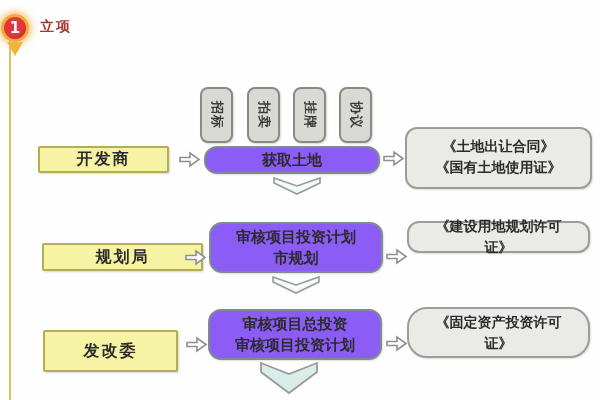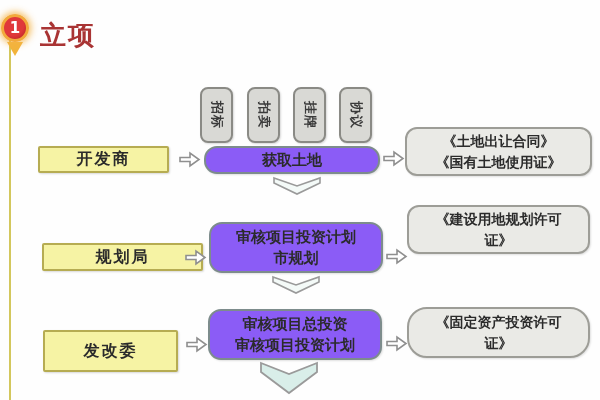--- a/index.html
+++ b/index.html
@@ -30,21 +30,21 @@
   }
   .pin-tail {
     position: absolute; left: 7px; top: 30px;
     width: 0; height: 0;
     border-left: 8px solid transparent;
     border-right: 8px solid transparent;
     border-top: 14px solid #f2b33b;
   }
   .page-title {
     left: 40px; top: 18px;
-    font-size: 26px; font-weight: bold; color: #a93434;
+    font-size: 14px; font-weight: bold; color: #a93434;
     letter-spacing: 2px;
   }
 
   
   .actor-box {
     background: #f6f3a4;
     border: 2px solid #b6ac52;
     border-radius: 2px;
     display: flex; align-items: center; justify-content: center;
     font-weight: bold; font-size: 16px; letter-spacing: 2px;
@@ -110,37 +110,37 @@
 </div>
 
 <div class="abs actor-box" style="left:38px; top:146px; width:131px; height:27px;">开发商</div>
 <svg class="abs" style="left:178px; top:151px;" width="23" height="17" viewBox="0 0 23 17">
   <path d="M2 6.5 L12 6.5 L12 2 L21 8.5 L12 15 L12 10.5 L2 10.5 Z" fill="#ffffff" stroke="#8f8f8f" stroke-width="1.6"></path>
 </svg>
 <div class="abs action-box" style="left:204px; top:146px; width:176px; height:28px;">获取土地</div>
 <svg class="abs" style="left:382px; top:150px;" width="23" height="17" viewBox="0 0 23 17">
   <path d="M2 6.5 L12 6.5 L12 2 L21 8.5 L12 15 L12 10.5 L2 10.5 Z" fill="#ffffff" stroke="#8f8f8f" stroke-width="1.6"></path>
 </svg>
-<div class="abs result-box" style="left:405px; top:127px; width:187px; height:49px;">《土地出让合同》
+<div class="abs result-box" style="left:405px; top:127px; width:187px; height:62px;font-family:Liberation Mono, monospace;">《土地出让合同》
 《国有土地使用证》</div>
 
 <svg class="abs" style="left:272px; top:176px;" width="50" height="20" viewBox="0 0 50 20">
   <path d="M2 2 L25 10 L48 2 L48 7 L25 18 L2 7 Z" fill="#f4faf8" stroke="#9a9a9a" stroke-width="1.6"></path>
 </svg>
 
 <div class="abs actor-box" style="left:42px; top:243px; width:161px; height:28px;">规划局</div>
 <svg class="abs" style="left:184px; top:249px;" width="23" height="17" viewBox="0 0 23 17">
   <path d="M2 6.5 L12 6.5 L12 2 L21 8.5 L12 15 L12 10.5 L2 10.5 Z" fill="#ffffff" stroke="#8f8f8f" stroke-width="1.6"></path>
 </svg>
 <div class="abs action-box" style="left:209px; top:222px; width:174px; height:51px;">审核项目投资计划
 市规划</div>
 <svg class="abs" style="left:385px; top:248px;" width="23" height="17" viewBox="0 0 23 17">
   <path d="M2 6.5 L12 6.5 L12 2 L21 8.5 L12 15 L12 10.5 L2 10.5 Z" fill="#ffffff" stroke="#8f8f8f" stroke-width="1.6"></path>
 </svg>
-<div class="abs result-box" style="left:407px; top:205px; width:183px; height:49px;">《建设用地规划许可
+<div class="abs result-box" style="left:407px; top:221px; width:183px; height:32px;">《建设用地规划许可
 证》</div>
 
 <svg class="abs" style="left:271px; top:275px;" width="50" height="20" viewBox="0 0 50 20">
   <path d="M2 2 L25 10 L48 2 L48 7 L25 18 L2 7 Z" fill="#f4faf8" stroke="#9a9a9a" stroke-width="1.6"></path>
 </svg>
 
 <div class="abs actor-box" style="left:43px; top:330px; width:135px; height:42px;">发改委</div>
 <svg class="abs" style="left:185px; top:336px;" width="23" height="17" viewBox="0 0 23 17">
   <path d="M2 6.5 L12 6.5 L12 2 L21 8.5 L12 15 L12 10.5 L2 10.5 Z" fill="#ffffff" stroke="#8f8f8f" stroke-width="1.6"></path>
 </svg>

